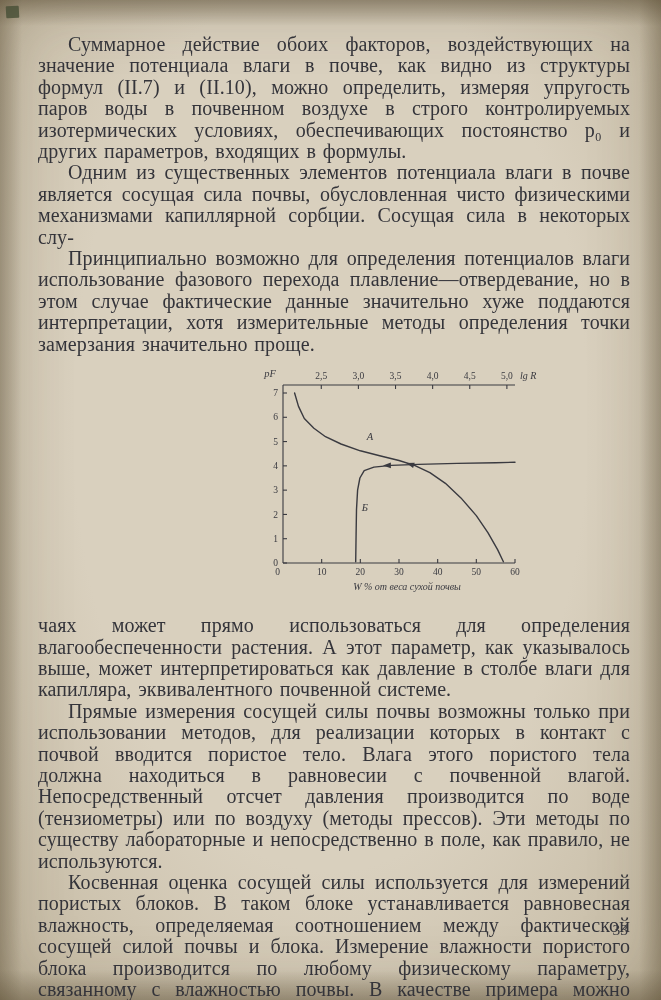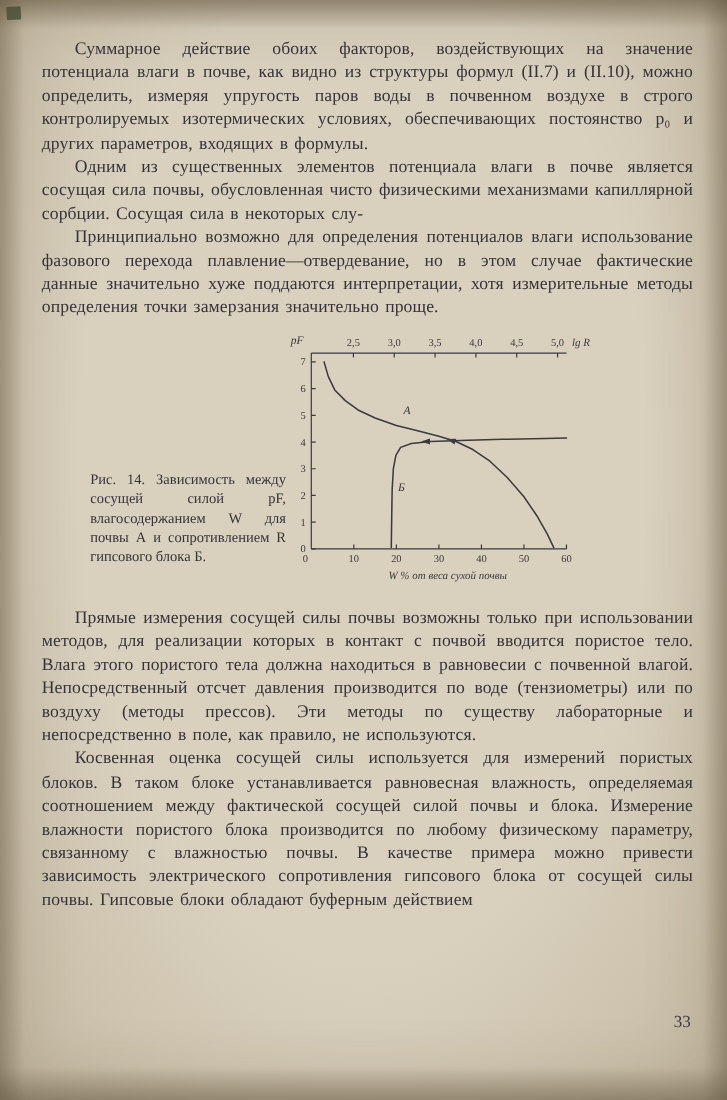--- a/index.html
+++ b/index.html
@@ -25,21 +25,21 @@
   .corner-mark{
     position:absolute;left:6px;top:6px;width:13px;height:12px;
     background:#4a5138;opacity:.85;transform:rotate(-3deg);
     border-radius:1px;
   }
   .text-block{
     position:absolute;left:38px;top:34px;width:592px;
   }
   p.para{
     margin:0;
-    font-size:16px;line-height:21.4px;
+    font-size:20px;line-height:21.4px;
     text-align:justify;
     text-indent:30px;
     letter-spacing:.1px;
     word-spacing:1.6px;
   }
   p.para.no-indent{text-indent:0;}
   figure.fig{
     position:relative;
     margin:8px 0 6px 0;
     height:246px;
@@ -69,21 +69,20 @@
 
 <div class="page">
   <div class="corner-mark"></div>
 
   <div class="text-block">
     <p class="para">Суммарное действие обоих факторов, воздействующих на значение потенциала влаги в почве, как видно из структуры формул (II.7) и (II.10), можно определить, измеряя упругость паров воды в почвенном воздухе в строго контролируемых изотермических условиях, обеспечивающих постоянство p₀ и других параметров, входящих в формулы.</p>
     <p class="para">Одним из существенных элементов потенциала влаги в почве является сосущая сила почвы, обусловленная чисто физическими механизмами капиллярной сорбции. Сосущая сила в некоторых слу-</p>
     <p class="para">Принципиально возможно для определения потенциалов влаги использование фазового перехода плавление—отвердевание, но в этом случае фактические данные значительно хуже поддаются интерпретации, хотя измерительные методы определения точки замерзания значительно проще.</p>
 
     <figure class="fig">
-      <figcaption class="fig-caption">Рис. 14. Зависимость между сосущей силой pF, влагосодержанием W для почвы А и сопротивлением R гипсового блока Б.</figcaption>
       <div class="chart-wrap">
         <svg id="chart-svg" width="300" height="240" viewBox="0 0 300 240" xmlns="http://www.w3.org/2000/svg">
             <g stroke="#3a3a40" stroke-width="1.1">
               <line x1="30" y1="22" x2="30" y2="200"></line>
               <line x1="30" y1="200" x2="262" y2="200"></line>
               <line x1="30" y1="22" x2="262" y2="22"></line>
               <line x1="30" y1="200" x2="34" y2="200"></line>
               <line x1="30" y1="175.71428571428572" x2="34" y2="175.71428571428572"></line>
               <line x1="30" y1="151.42857142857144" x2="34" y2="151.42857142857144"></line>
               <line x1="30" y1="127.14285714285715" x2="34" y2="127.14285714285715"></line>
@@ -133,18 +132,19 @@
               <text x="23" y="14" text-anchor="end" font-style="italic" font-size="10.5">pF</text>
               <text x="267" y="16" text-anchor="start" font-style="italic" font-size="10">lg R</text>
               <text x="154" y="227" text-anchor="middle" font-style="italic" font-size="10">W % от веса сухой почвы</text>
               <text x="117" y="77.35714285714286" text-anchor="middle" font-style="italic" font-size="10.5">А</text>
               <text x="111.97333333333333" y="147.78571428571428" text-anchor="middle" font-style="italic" font-size="10.5">Б</text>
             </g>
           </svg>
       </div>
     </figure>
 
+    <p class="para no-indent">чаях может прямо использоваться для определения влагообеспеченности растения. А этот параметр, как указывалось выше, может интерпретироваться как давление в столбе влаги для капилляра, эквивалентного почвенной системе.</p>
     <p class="para">Прямые измерения сосущей силы почвы возможны только при использовании методов, для реализации которых в контакт с почвой вводится пористое тело. Влага этого пористого тела должна находиться в равновесии с почвенной влагой. Непосредственный отсчет давления производится по воде (тензиометры) или по воздуху (методы прессов). Эти методы по существу лабораторные и непосредственно в поле, как правило, не используются.</p>
     <p class="para">Косвенная оценка сосущей силы используется для измерений пористых блоков. В таком блоке устанавливается равновесная влажность, определяемая соотношением между фактической сосущей силой почвы и блока. Измерение влажности пористого блока производится по любому физическому параметру, связанному с влажностью почвы. В качестве примера можно привести зависимость электрического сопротивления гипсового блока от сосущей силы почвы. Гипсовые блоки обладают буферным действием</p>
   </div>
 
   <div class="page-number">33</div>
 </div>
 
 </body></html>

